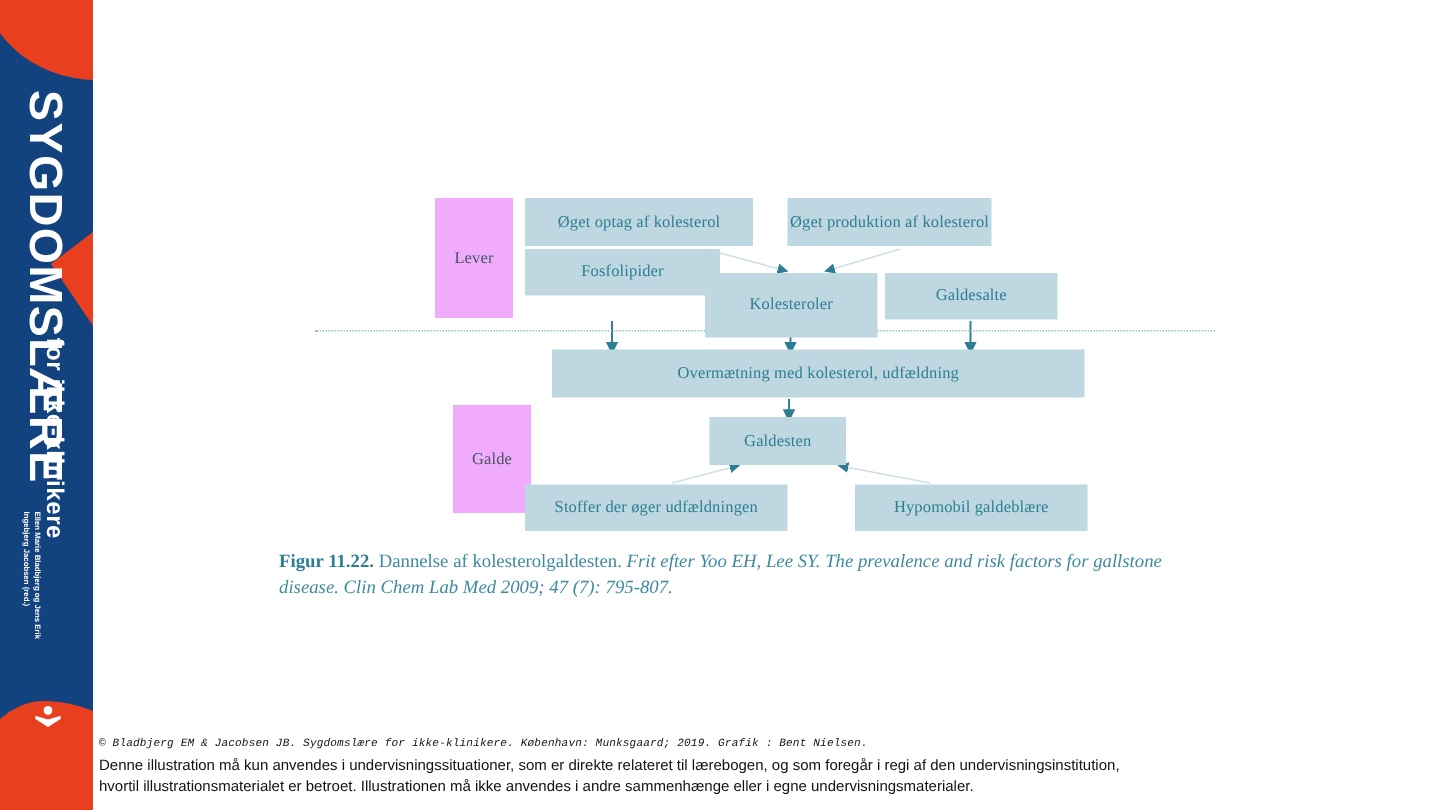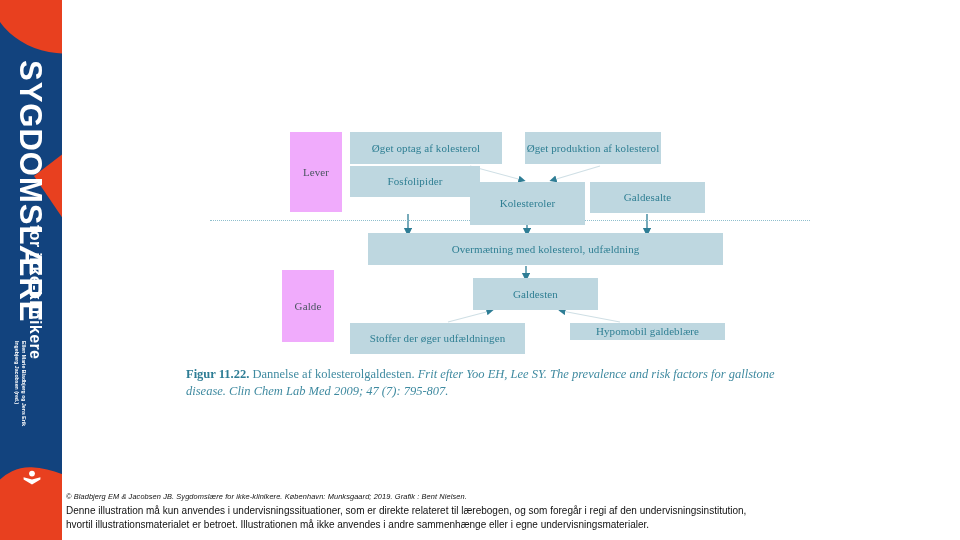--- a/index.html
+++ b/index.html
@@ -76,30 +76,30 @@
     display:flex;align-items:center;justify-content:center;
     text-align:center;line-height:1.15;
     font-family:"Liberation Serif",serif;
     letter-spacing:.1px;
   }
   .nbox.dark{color:#4a5560;font-family:"Liberation Serif",serif;}
   .organ{background:#f0abfc;margin-left:28px;}
 
   
   #box-lever      {left:92px; top:24px;  width:52px;  height:80px;}
-  #box-galde      {left:84px; top:162px; width:52px;  height:72px;}
+  #box-galde      {left:104px; top:162px; width:52px;  height:72px;}
   #box-optag      {left:180px;top:24px;  width:152px; height:32px;}
   #box-produktion {left:355px;top:24px;  width:136px; height:32px;}
   #box-fosfo      {left:180px;top:58px;  width:130px; height:31px;}
   #box-kolest     {left:300px;top:74px;  width:115px; height:43px;}
   #box-galdesalte {left:420px;top:74px;  width:115px; height:31px;}
   #box-overmaet   {left:170px;top:125px; width:355px; height:32px;margin-left:28px;}
-  #box-galdesten  {left:303px;top:170px; width:125px; height:32px;}
+  #box-galdesten  {left:303px;top:170px; width:91px; height:32px;}
   #box-stoffer    {left:180px;top:215px; width:175px; height:31px;text-align:center;}
-  #box-hypomobil  {left:400px;top:215px; width:155px; height:17px;}
+  #box-hypomobil  {left:400px;top:215px; width:155px; height:31px;}
 
   .dotline{
     position:absolute;left:40px;top:112px;width:600px;height:0;
     border-top:1px dotted #8fbfcd;
   }
 
   svg.arrows{position:absolute;left:0;top:0;width:640px;height:305px;overflow:visible;}
 
   
   .caption{
@@ -111,21 +111,21 @@
   .caption b{font-style:normal;font-weight:700;color:#2e7d95;margin-top:12px;}
   .caption .rom{font-style:normal;}
 
   
   .footer{
     position:absolute;left:66px;top:490px;width:700px;
     color:#111;
   }
   .footer .l1{
     font-size:7.4px;font-style:italic;line-height:13.5px;
-    font-family:Liberation Sans, sans-serif;letter-spacing:.1px;
+    font-family:Liberation Mono, monospace;letter-spacing:.1px;
   }
   .footer .l2,.footer .l3{
     font-size:10px;line-height:14.5px;
     font-family:Liberation Sans, sans-serif;letter-spacing:0px;
   }
 </style>
 </head>
 <body>
 
 <div class="slide">

